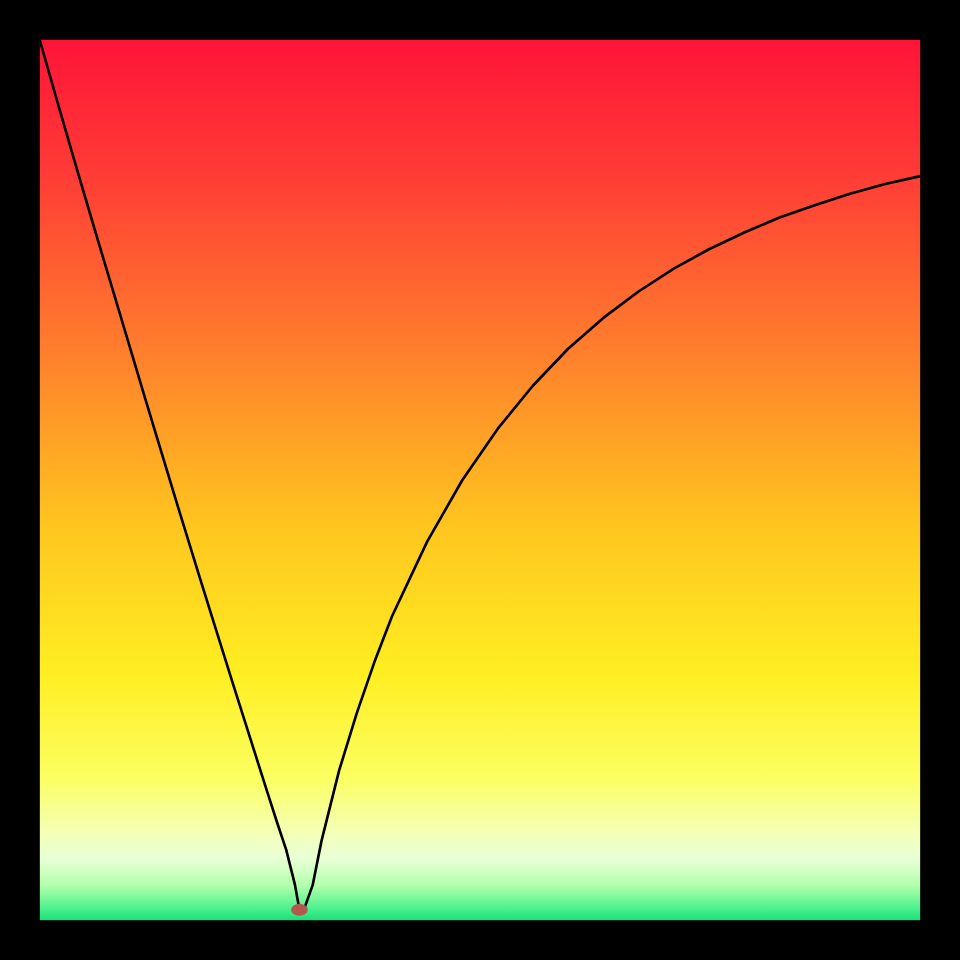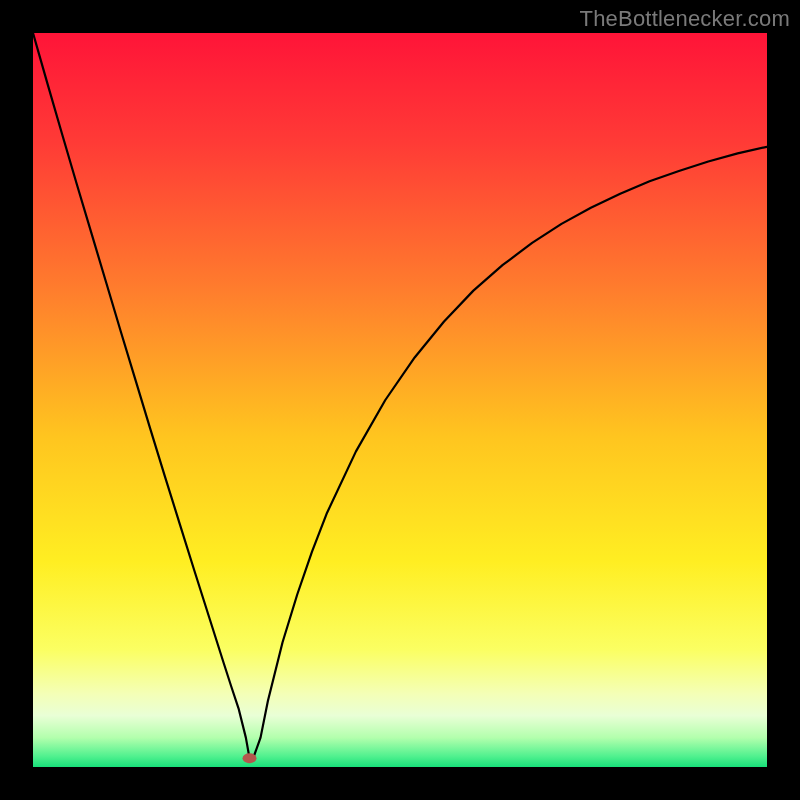--- a/index.html
+++ b/index.html
@@ -62,14 +62,13 @@
             <stop offset="98.5%" stop-color="#52f18f"></stop>
             <stop offset="100%" stop-color="#18e07a"></stop>
           </linearGradient>
       </defs>
       <rect x="0" y="0" width="734" height="734" fill="url(#bg-grad)"></rect>
       <path id="curve-path" fill="none" stroke-width="2.2" stroke-linejoin="round" stroke-linecap="round" d="M0.00 0.00 L14.68 51.38 L29.36 102.03 L44.04 151.94 L58.72 201.12 L73.40 250.29 L88.08 299.47 L102.76 347.92 L117.44 396.36 L132.12 444.07 L146.80 491.05 L161.48 538.02 L176.16 584.26 L190.84 630.51 L198.18 653.26 L205.52 675.28 L212.86 704.64 L216.53 725.19 L220.20 725.19 L227.54 704.64 L234.88 667.94 L249.56 609.22 L264.24 561.51 L278.92 518.94 L293.60 480.77 L322.96 418.38 L352.32 367.00 L381.68 324.43 L411.04 288.46 L440.40 257.63 L469.76 231.94 L499.12 209.92 L528.48 190.84 L557.84 174.69 L587.20 160.75 L616.56 148.27 L645.92 137.99 L675.28 128.45 L704.64 120.38 L734.00 113.77" stroke="#000000"></path>
       <ellipse id="marker-dot" rx="7" ry="5" cx="216.53" cy="725.19" fill="#b4584d"></ellipse>
     </svg>
   </div>
 
-  <div class="watermark">TheBottlenecker.com</div>
 </div>
 
 </body></html>

